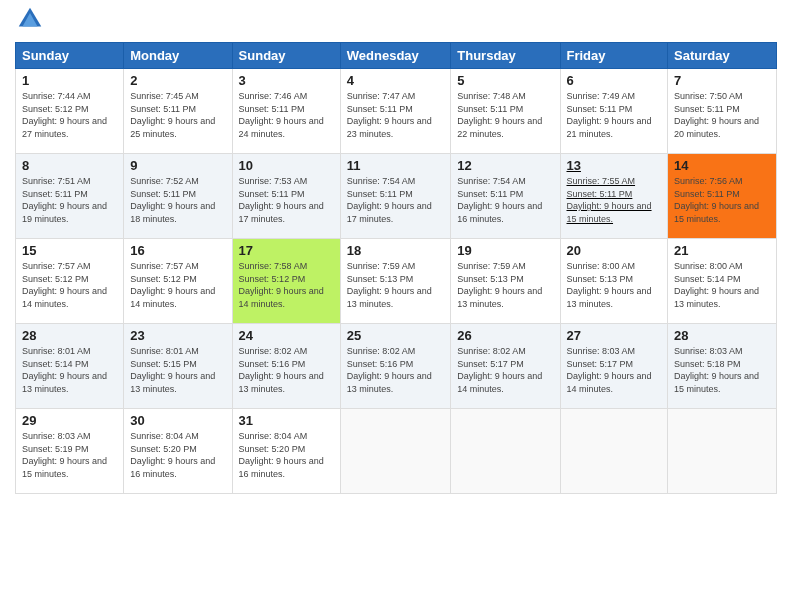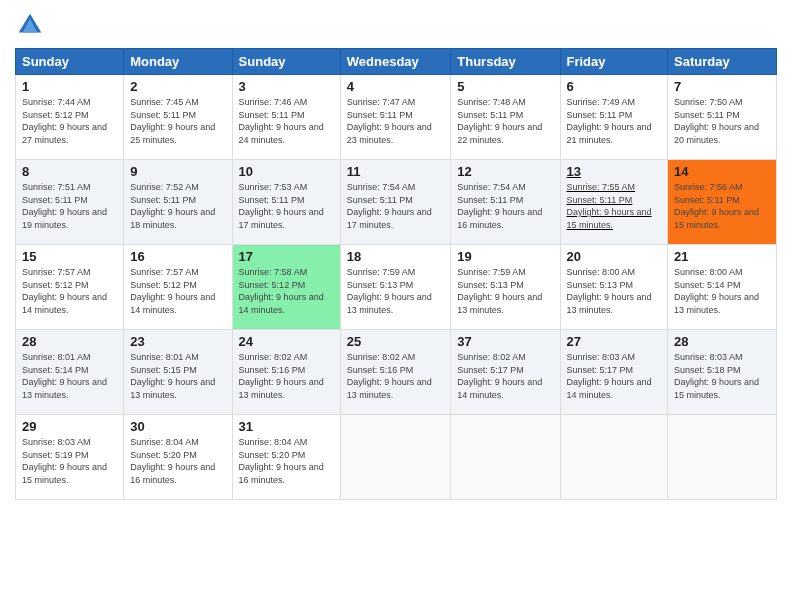--- a/index.html
+++ b/index.html
@@ -6,21 +6,21 @@
     body {
       width: 792px;
       height: 612px;
       font-family: Arial, sans-serif;
       background: #fff;
       overflow: hidden;
     }
     .page {
       width: 792px;
       height: 532px;
-      padding: 10px 15px;
+      padding: 4px 15px;
     }
     .header {
       display: flex;
       justify-content: space-between;
       align-items: flex-start;
       margin-bottom: 8px;
     }
     .logo {
       display: flex;
       align-items: center;
@@ -260,21 +260,21 @@
         </div>
       </td>
           <td style="background: rgb(255, 255, 255);">
         <span class="day-num">16</span>
         <div class="day-info">
           Sunrise: 7:57 AM<br>
           Sunset: 5:12 PM<br>
           Daylight: 9 hours and 14 minutes.
         </div>
       </td>
-          <td style="background: #86efac;">
+          <td style="background: #bef264;">
         <span class="day-num">17</span>
         <div class="day-info">
           Sunrise: 7:58 AM<br>
           Sunset: 5:12 PM<br>
           Daylight: 9 hours and 14 minutes.
         </div>
       </td>
           <td style="background: rgb(255, 255, 255); margin-left: 44px;">
         <span class="day-num">18</span>
         <div class="day-info">
@@ -335,21 +335,21 @@
       </td>
           <td style="background: rgb(240, 244, 248);">
         <span class="day-num">25</span>
         <div class="day-info">
           Sunrise: 8:02 AM<br>
           Sunset: 5:16 PM<br>
           Daylight: 9 hours and 13 minutes.
         </div>
       </td>
           <td style="background: rgb(240, 244, 248);">
-        <span class="day-num">37</span>
+        <span class="day-num">26</span>
         <div class="day-info">
           Sunrise: 8:02 AM<br>
           Sunset: 5:17 PM<br>
           Daylight: 9 hours and 14 minutes.
         </div>
       </td>
           <td style="background: rgb(240, 244, 248);">
         <span class="day-num">27</span>
         <div class="day-info">
           Sunrise: 8:03 AM<br>

